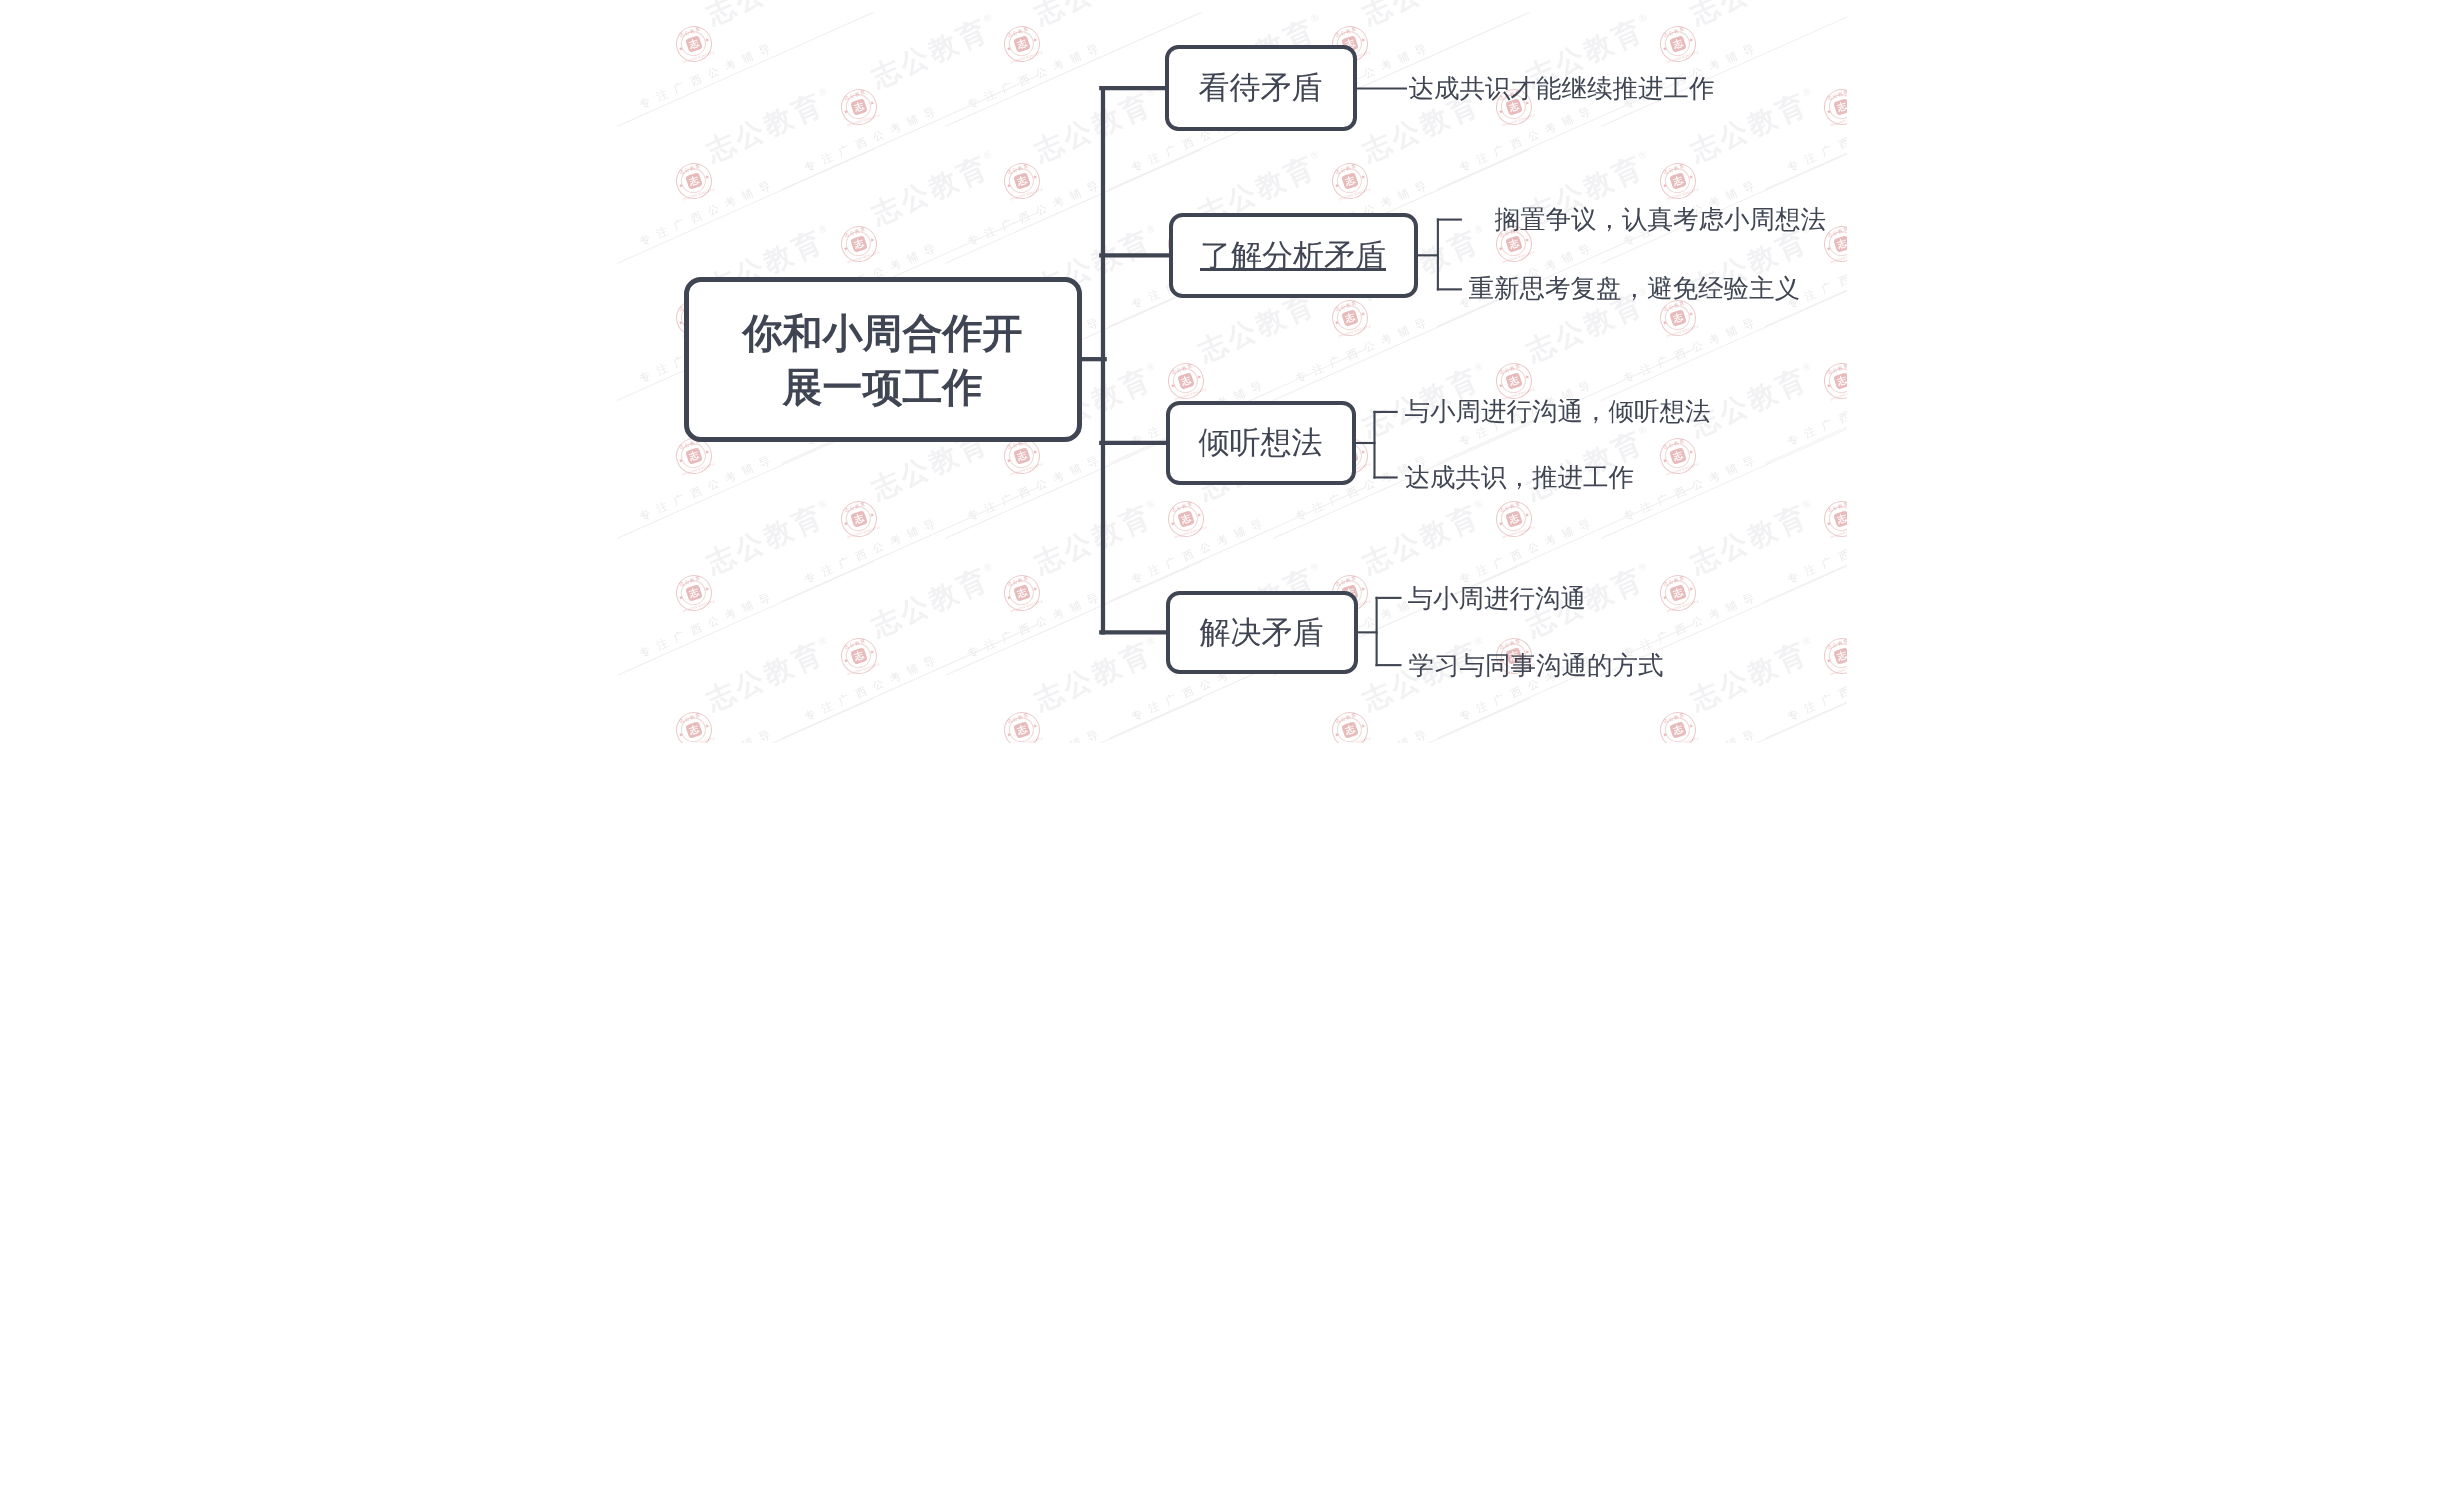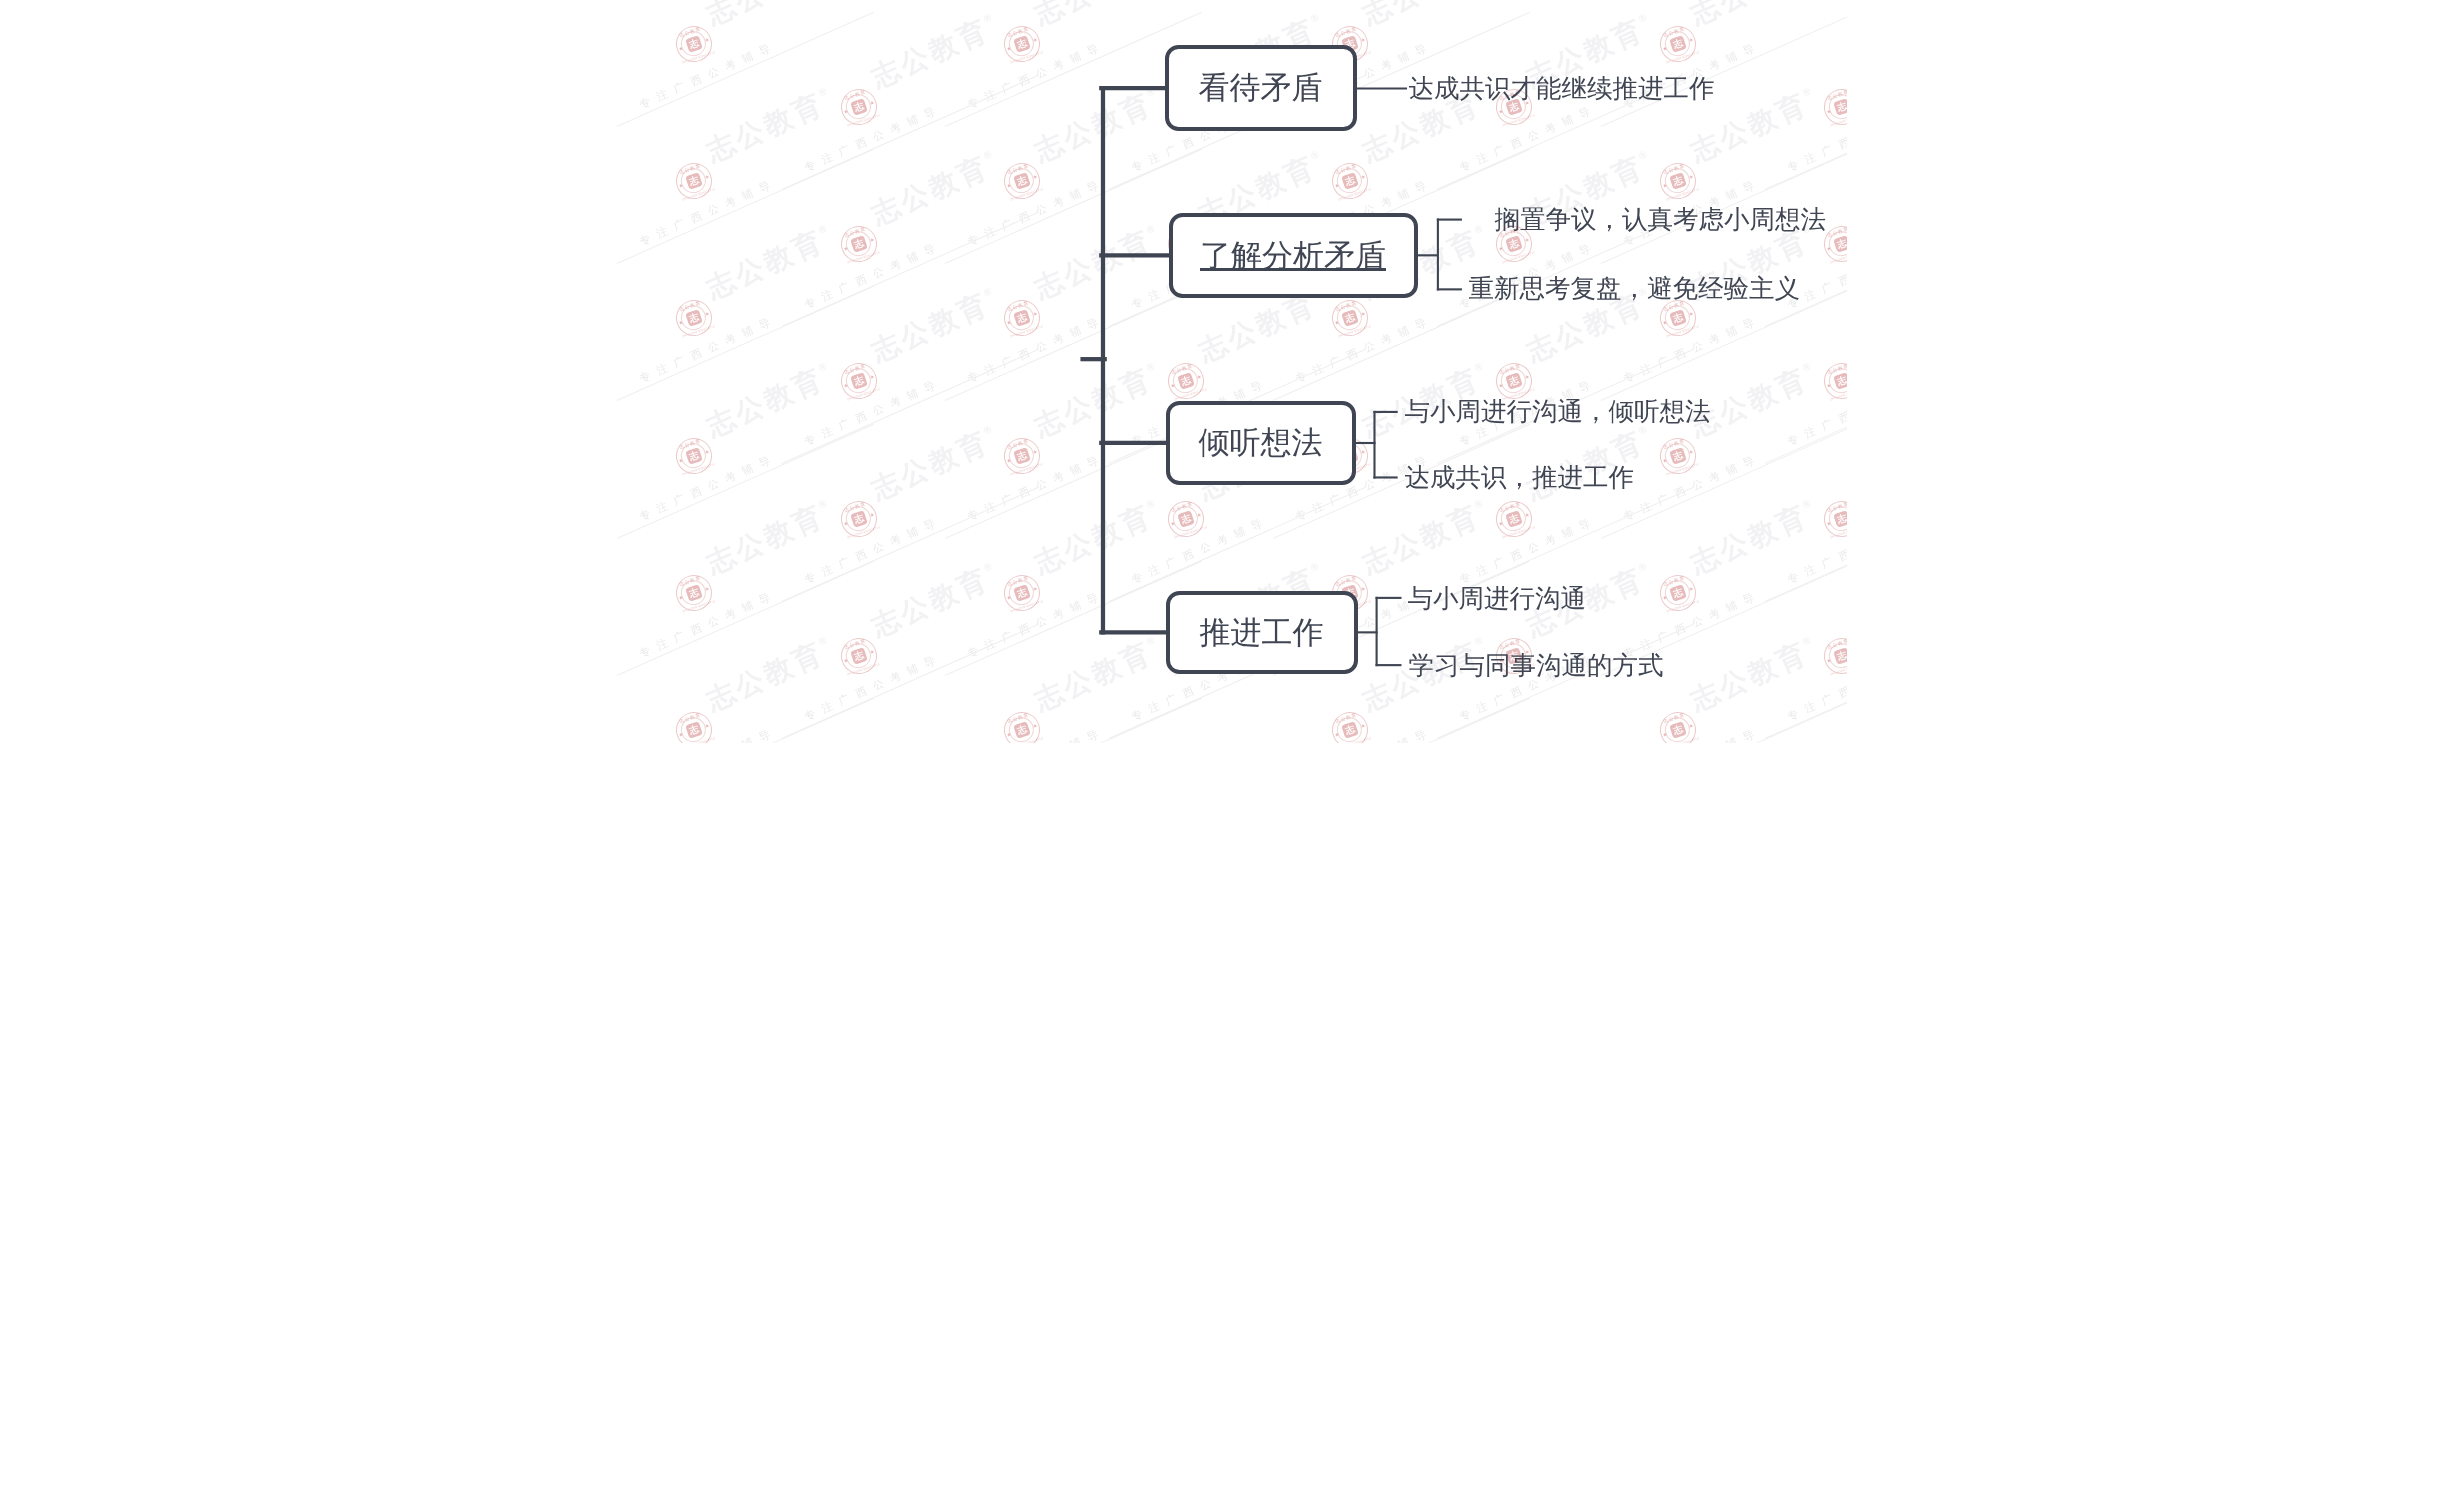--- a/index.html
+++ b/index.html
@@ -693,25 +693,29 @@
       <line x1="891" y1="484" x2="917" y2="484"></line>
       <line x1="891" y1="561" x2="917" y2="561"></line>
 
       <line x1="871" y1="743" x2="893.5" y2="743"></line>
       <line x1="893.5" y1="702.5" x2="893.5" y2="781.5"></line>
       <line x1="893.5" y1="702.5" x2="921.5" y2="702.5"></line>
       <line x1="893.5" y1="781.5" x2="921.5" y2="781.5"></line>
     </g>
   </svg>
 
+  <div class="node node-root">
+    <div>你和小周合作开</div>
+    <div>展一项工作</div>
+  </div>
 
   <div class="node node-b1">看待矛盾</div>
   <div class="node node-b2">了解分析矛盾</div>
   <div class="node node-b3">倾听想法</div>
-  <div class="node node-b4">推进工作</div>
+  <div class="node node-b4">解决矛盾</div>
 
   <div class="leaf leaf-1-1">达成共识才能继续推进工作</div>
   <div class="leaf leaf-2-1">搁置争议，认真考虑小周想法</div>
   <div class="leaf leaf-2-2">重新思考复盘，避免经验主义</div>
   <div class="leaf leaf-3-1">与小周进行沟通，倾听想法</div>
   <div class="leaf leaf-3-2">达成共识，推进工作</div>
   <div class="leaf leaf-4-1">与小周进行沟通</div>
   <div class="leaf leaf-4-2">学习与同事沟通的方式</div>
 
 </div>

